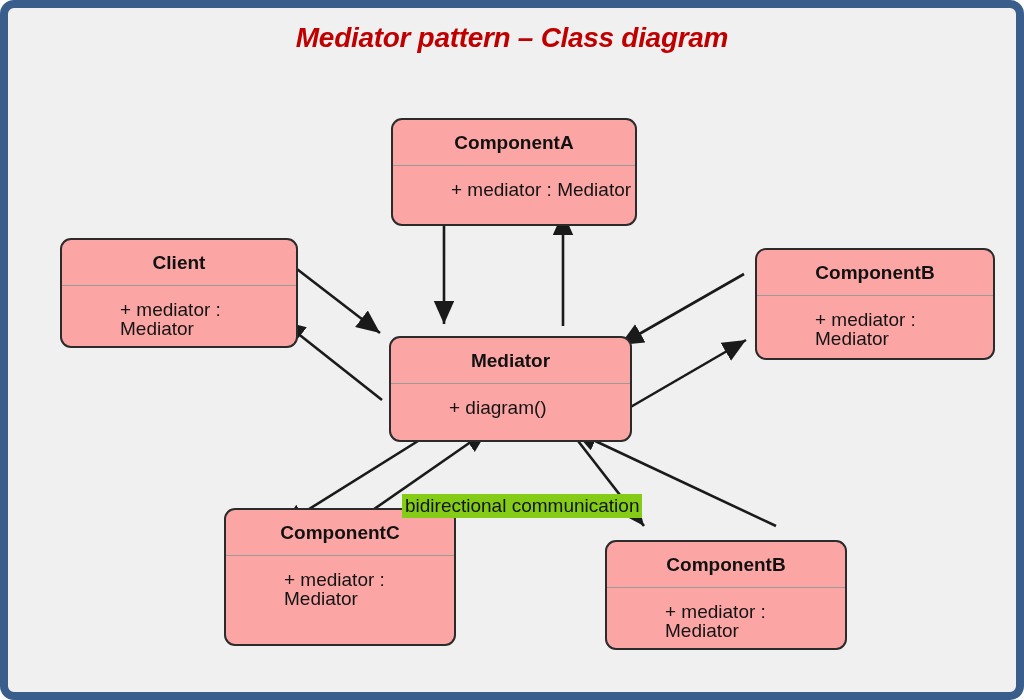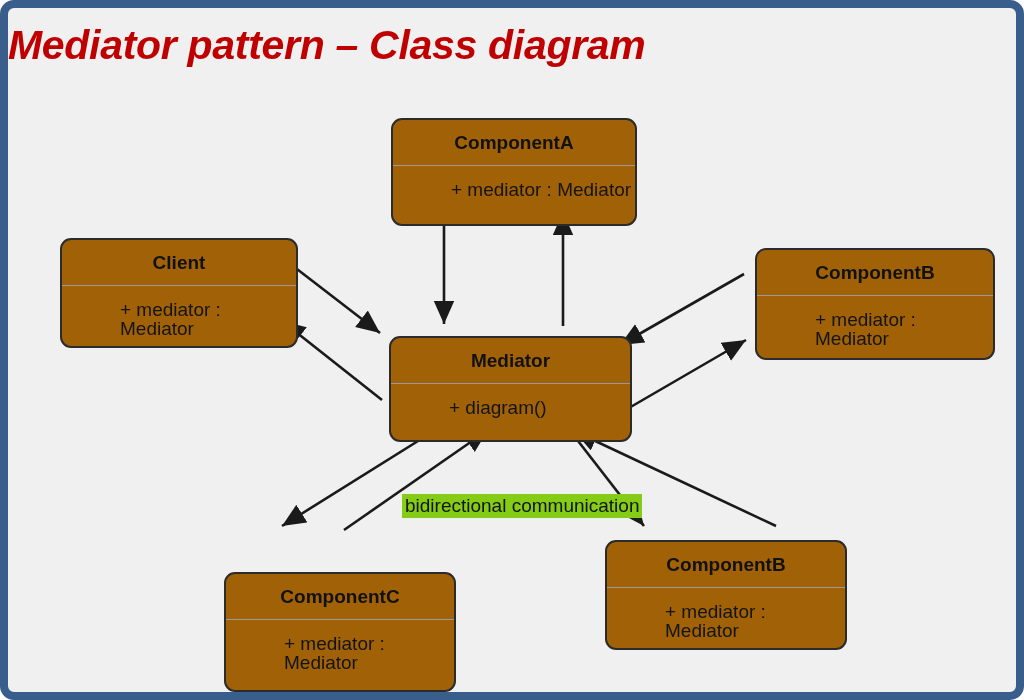--- a/index.html
+++ b/index.html
@@ -16,36 +16,37 @@
     border: 8px solid #3a5e8c;
     border-radius: 14px;
     overflow: hidden;
     font-family: "Liberation Sans", sans-serif;
   }
   #title {
     position: absolute;
     left: 0;
     top: 14px;
     width: 100%;
-    font-size: 41px;
+    text-align: center;
+    font-size: 28px;
     font-weight: bold;
     font-style: italic;
     color: #c00000;
     letter-spacing: -0.3px;
   }
   #edges {
     position: absolute;
     left: 0;
     top: 0;
     width: 1008px;
     height: 684px;
   }
   .uml-class {
     position: absolute;
-    background: #a16207;
+    background: #fca5a5;
     border: 2px solid #2b2b2b;
     border-radius: 11px;
     box-sizing: border-box;
     overflow: hidden;
   }
   .uml-name {
     text-align: center;
     font-size: 19px;
     font-weight: bold;
     color: #111111;
@@ -127,21 +128,21 @@
     <div class="uml-divider"></div>
     <div class="uml-attr">+ diagram()</div>
   </div>
 
   <div class="uml-class" style="left:747px; top:240px; width:240px; height:112px;">
     <div class="uml-name">ComponentB</div>
     <div class="uml-divider"></div>
     <div class="uml-attr">+ mediator : Mediator</div>
   </div>
 
-  <div class="uml-class" style="left:216px; top:564px; width:232px; height:120px;">
+  <div class="uml-class" style="left:216px; top:500px; width:232px; height:138px;">
     <div class="uml-name">ComponentC</div>
     <div class="uml-divider"></div>
     <div class="uml-attr">+ mediator : Mediator</div>
   </div>
 
   <div class="uml-class" style="left:597px; top:532px; width:242px; height:110px;">
     <div class="uml-name">ComponentB</div>
     <div class="uml-divider"></div>
     <div class="uml-attr">+ mediator : Mediator</div>
   </div>

